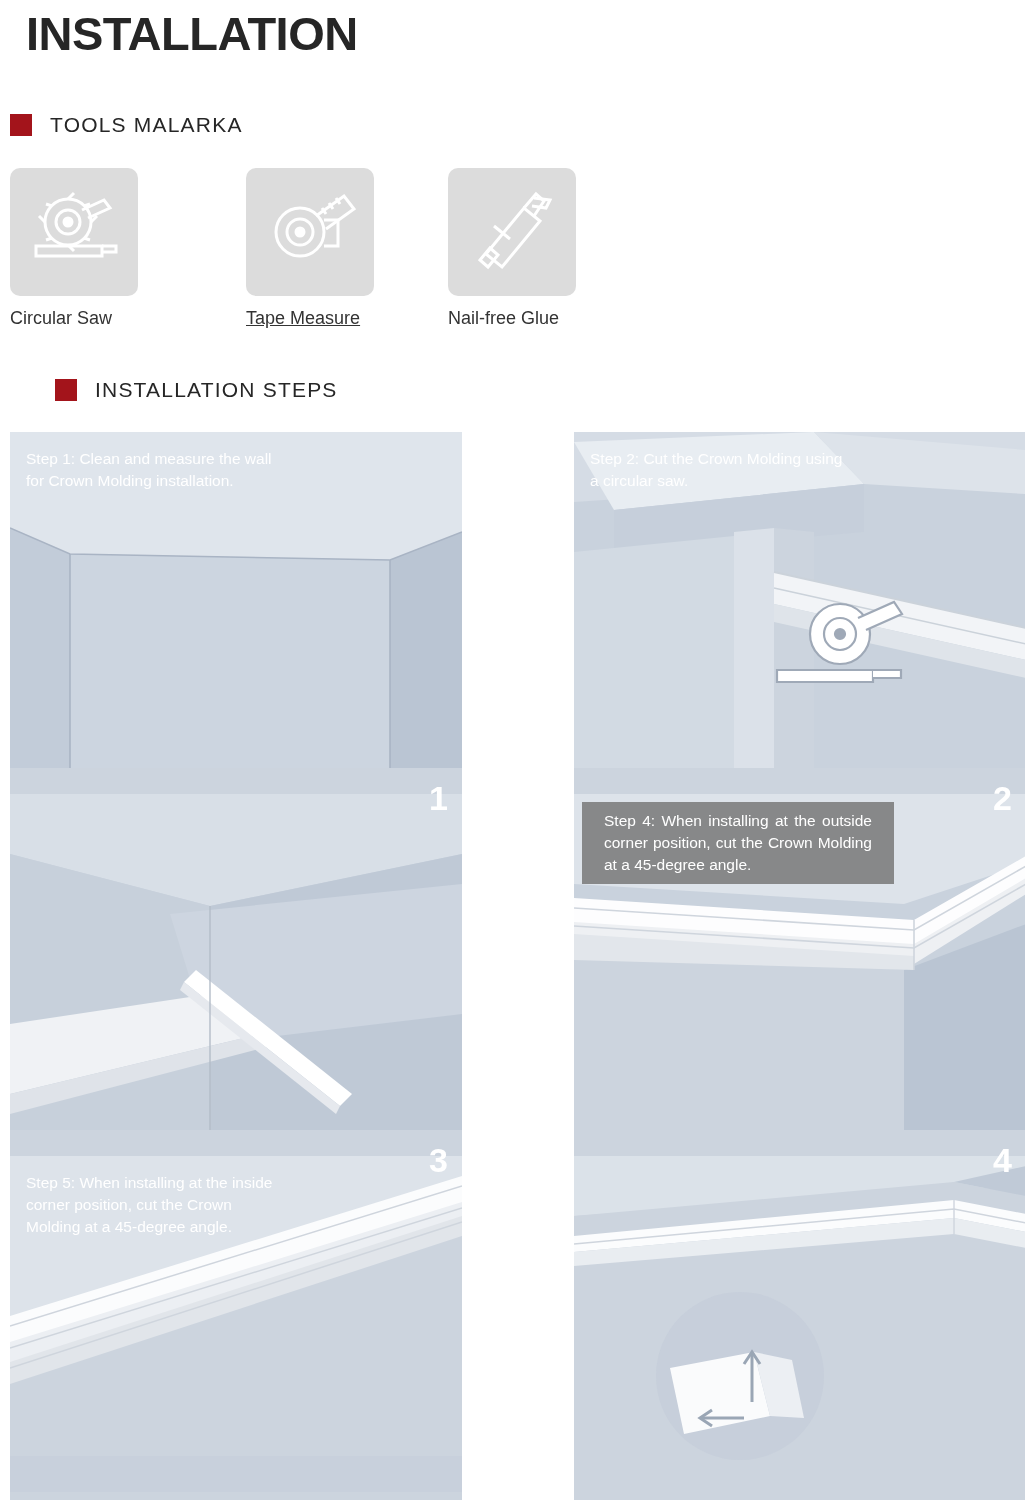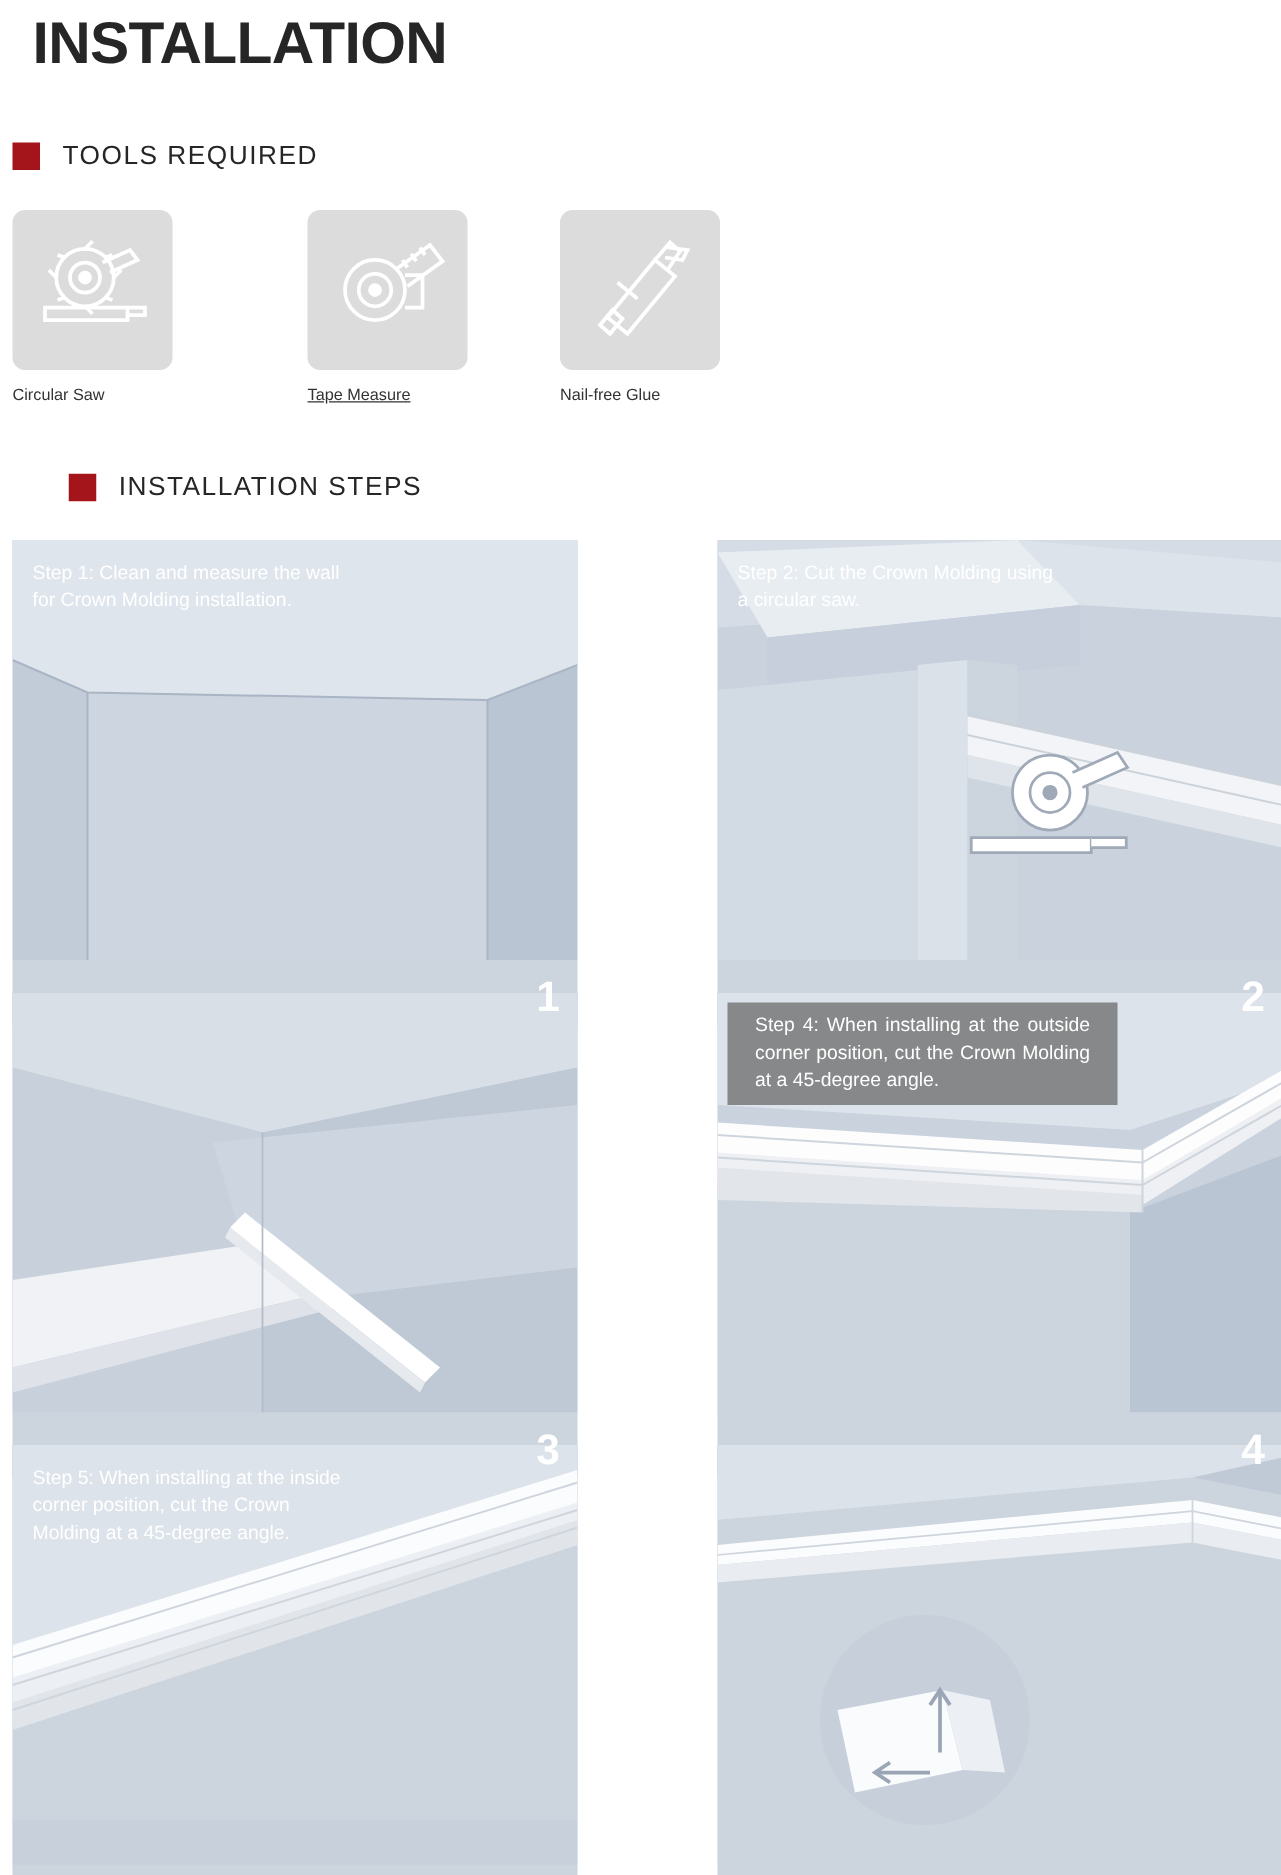--- a/index.html
+++ b/index.html
@@ -104,21 +104,21 @@
     width: 128px;
     height: 128px;
     background: #dcdcdc;
     border-radius: 10px;
     display: flex;
     align-items: center;
     justify-content: center;
   }
   .tool-label {
     margin-top: 12px;
-    font-size: 13px;
+    font-size: 18px;
     color: #333333;
     white-space: nowrap;
   }
 
   
   .steps {
     position: absolute;
     left: 10px;
     top: 432px;
     width: 1005px;
@@ -177,21 +177,21 @@
 
 <div class="page">
 
   <div class="header">
     <div class="main-title">INSTALLATION</div>
   </div>
 
 
   <div class="section-head" style="left:10px; top:113px;">
     <div class="red-square"></div>
-    <div class="section-title">TOOLS REQUIRED</div>
+    <div class="section-title">TOOLS MALARKA</div>
   </div>
 
   <div class="tools">
 
     <div class="tool">
       <div class="tool-box">
         <svg width="104" height="104" viewBox="0 0 104 104">
           <g fill="none" stroke="#ffffff" stroke-width="3">
             <circle cx="46" cy="42" r="23"></circle>
             <circle cx="46" cy="42" r="12"></circle>

